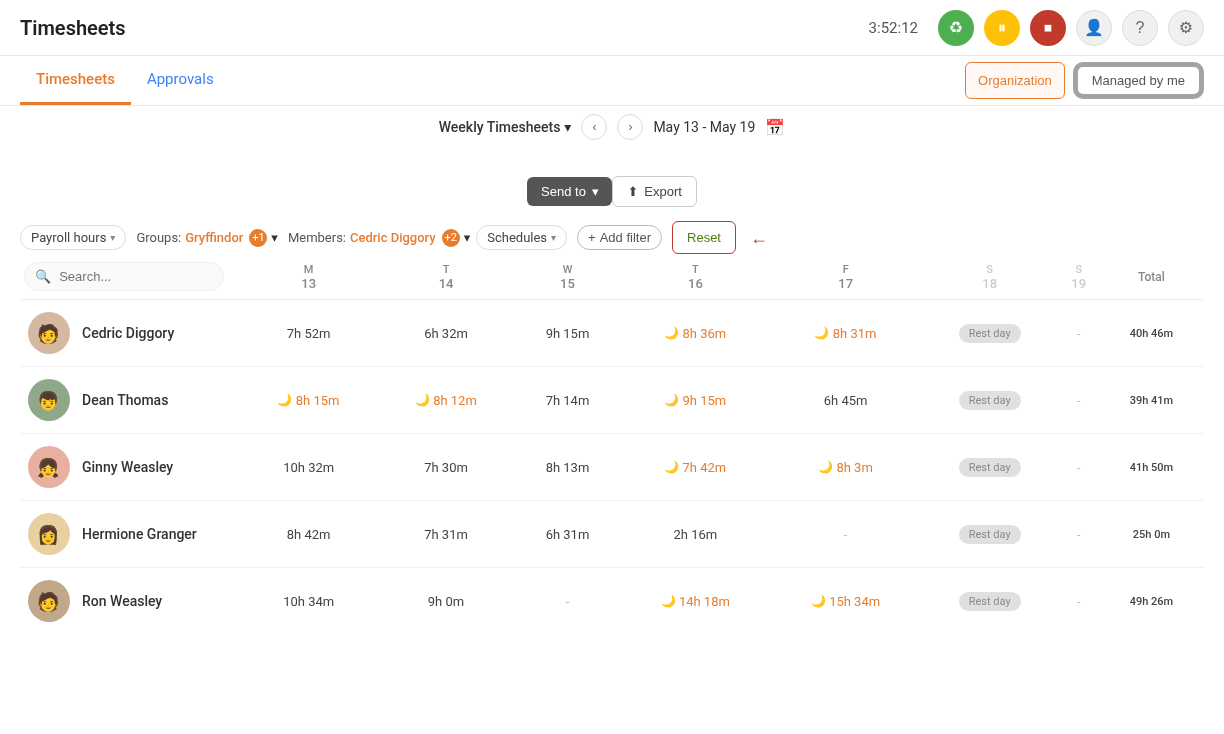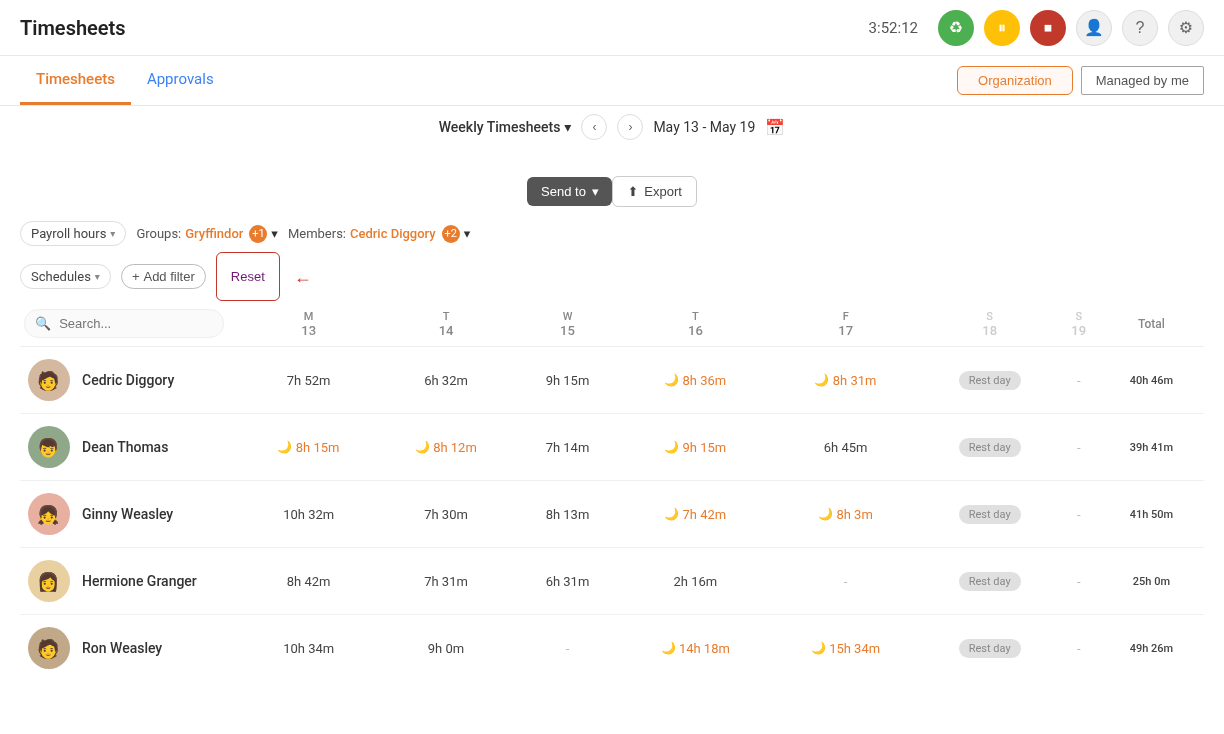--- a/index.html
+++ b/index.html
@@ -15,34 +15,34 @@
     .icon-btn-yellow { background: #FFC107; color: #fff; }
     .icon-btn-red { background: #c0392b; color: #fff; }
     .icon-btn-gray { background: #f0f0f0; color: #666; border: 1px solid #ddd; }
 
     
     .tabs-bar { display: flex; align-items: center; justify-content: space-between; padding: 0 20px; height: 50px; border-bottom: 1px solid #e8e8e8; }
     .tabs { display: flex; gap: 0; }
     .tab { padding: 14px 16px; cursor: pointer; font-size: 15px; color: #3b82f6; border-bottom: 3px solid transparent; }
     .tab.active { color: #e87c2e; border-bottom: 3px solid #e87c2e; font-weight: 500; }
     .tab-actions { display: flex; gap: 8px; }
-    .org-btn { padding: 6px 20px; border: 1px solid #e87c2e; background: #fff8f4; color: #e87c2e; border-radius: 6px; cursor: pointer; font-size: 13px; font-weight: 500; }
-    .managed-btn { padding: 6px 14px; border: 1px solid #a3a3a3; background: #fff; color: #555; border-radius: 2px; cursor: pointer; font-size: 13px; }
+    .org-btn { padding: 6px 12px; border: 1px solid #e87c2e; background: #fff8f4; color: #e87c2e; border-radius: 6px; cursor: pointer; font-size: 13px; font-weight: 500; }
+    .managed-btn { padding: 6px 14px; border: 5px solid #a3a3a3; background: #fff; color: #555; border-radius: 10px; cursor: pointer; font-size: 13px; }
 
     
-    .filters-area { padding: 10px 20px 0 20px; display: flex; flex-direction: column; gap: 6px; }
+    .filters-area { padding: 10px 20px 0 20px; display: flex; flex-direction: row; gap: 6px; }
     .filter-row { display: flex; align-items: center; gap: 10px; }
     .filter-chip { display: flex; align-items: center; gap: 4px; padding: 4px 10px; border: 1px solid #ddd; border-radius: 20px; cursor: pointer; font-size: 13px; color: #444; background: #fff; }
     .filter-chip-arrow { font-size: 10px; color: #888; }
     .filter-group { display: flex; align-items: center; gap: 4px; font-size: 13px; }
     .filter-group-label { color: #555; }
     .filter-group-value { color: #e87c2e; font-weight: 500; cursor: pointer; }
     .filter-badge { background: #e87c2e; color: #fff; border-radius: 50%; width: 18px; height: 18px; display: inline-flex; align-items: center; justify-content: center; font-size: 11px; margin-left: 2px; }
     .add-filter-btn { display: flex; align-items: center; gap: 4px; padding: 4px 10px; border: 1px solid #bbb; border-radius: 20px; cursor: pointer; font-size: 13px; color: #555; background: #fff; }
-    .reset-btn { padding: 16px 14px; border: 1.5px solid #c0392b; border-radius: 6px; cursor: pointer; font-size: 13px; color: #701a75; background: #fff; font-weight: 500; }
+    .reset-btn { padding: 8px 14px; border: 1.5px solid #c0392b; border-radius: 6px; cursor: pointer; font-size: 13px; color: #4d7c0f; background: #fff; font-weight: 500; }
     .arrow-indicator { color: #c0392b; font-size: 18px; margin-left: 4px; }
     .ts-left { display: flex; align-items: center; gap: 10px; }
     .ts-type { display: flex; align-items: center; gap: 4px; font-size: 14px; font-weight: 500; color: #333; cursor: pointer; }
     .nav-btn { width: 26px; height: 26px; border: 1px solid #ddd; border-radius: 50%; background: #fff; cursor: pointer; display: flex; align-items: center; justify-content: center; font-size: 12px; color: #666; }
     .date-range { font-size: 14px; color: #333; }
     .cal-icon { cursor: pointer; color: #888; font-size: 16px; }
     .ts-right { display: flex; align-items: center; gap: 0; margin-top: 36px; }
     .send-to-btn { display: flex; align-items: center; gap: 6px; padding: 7px 14px; background: #555; color: #fff; border: none; border-radius: 6px; cursor: pointer; font-size: 13px; font-weight: 500; }
     .export-btn { display: flex; align-items: center; gap: 6px; padding: 7px 14px; background: #fff; color: #444; border: 1px solid #ccc; border-radius: 6px; cursor: pointer; font-size: 13px; }
 

